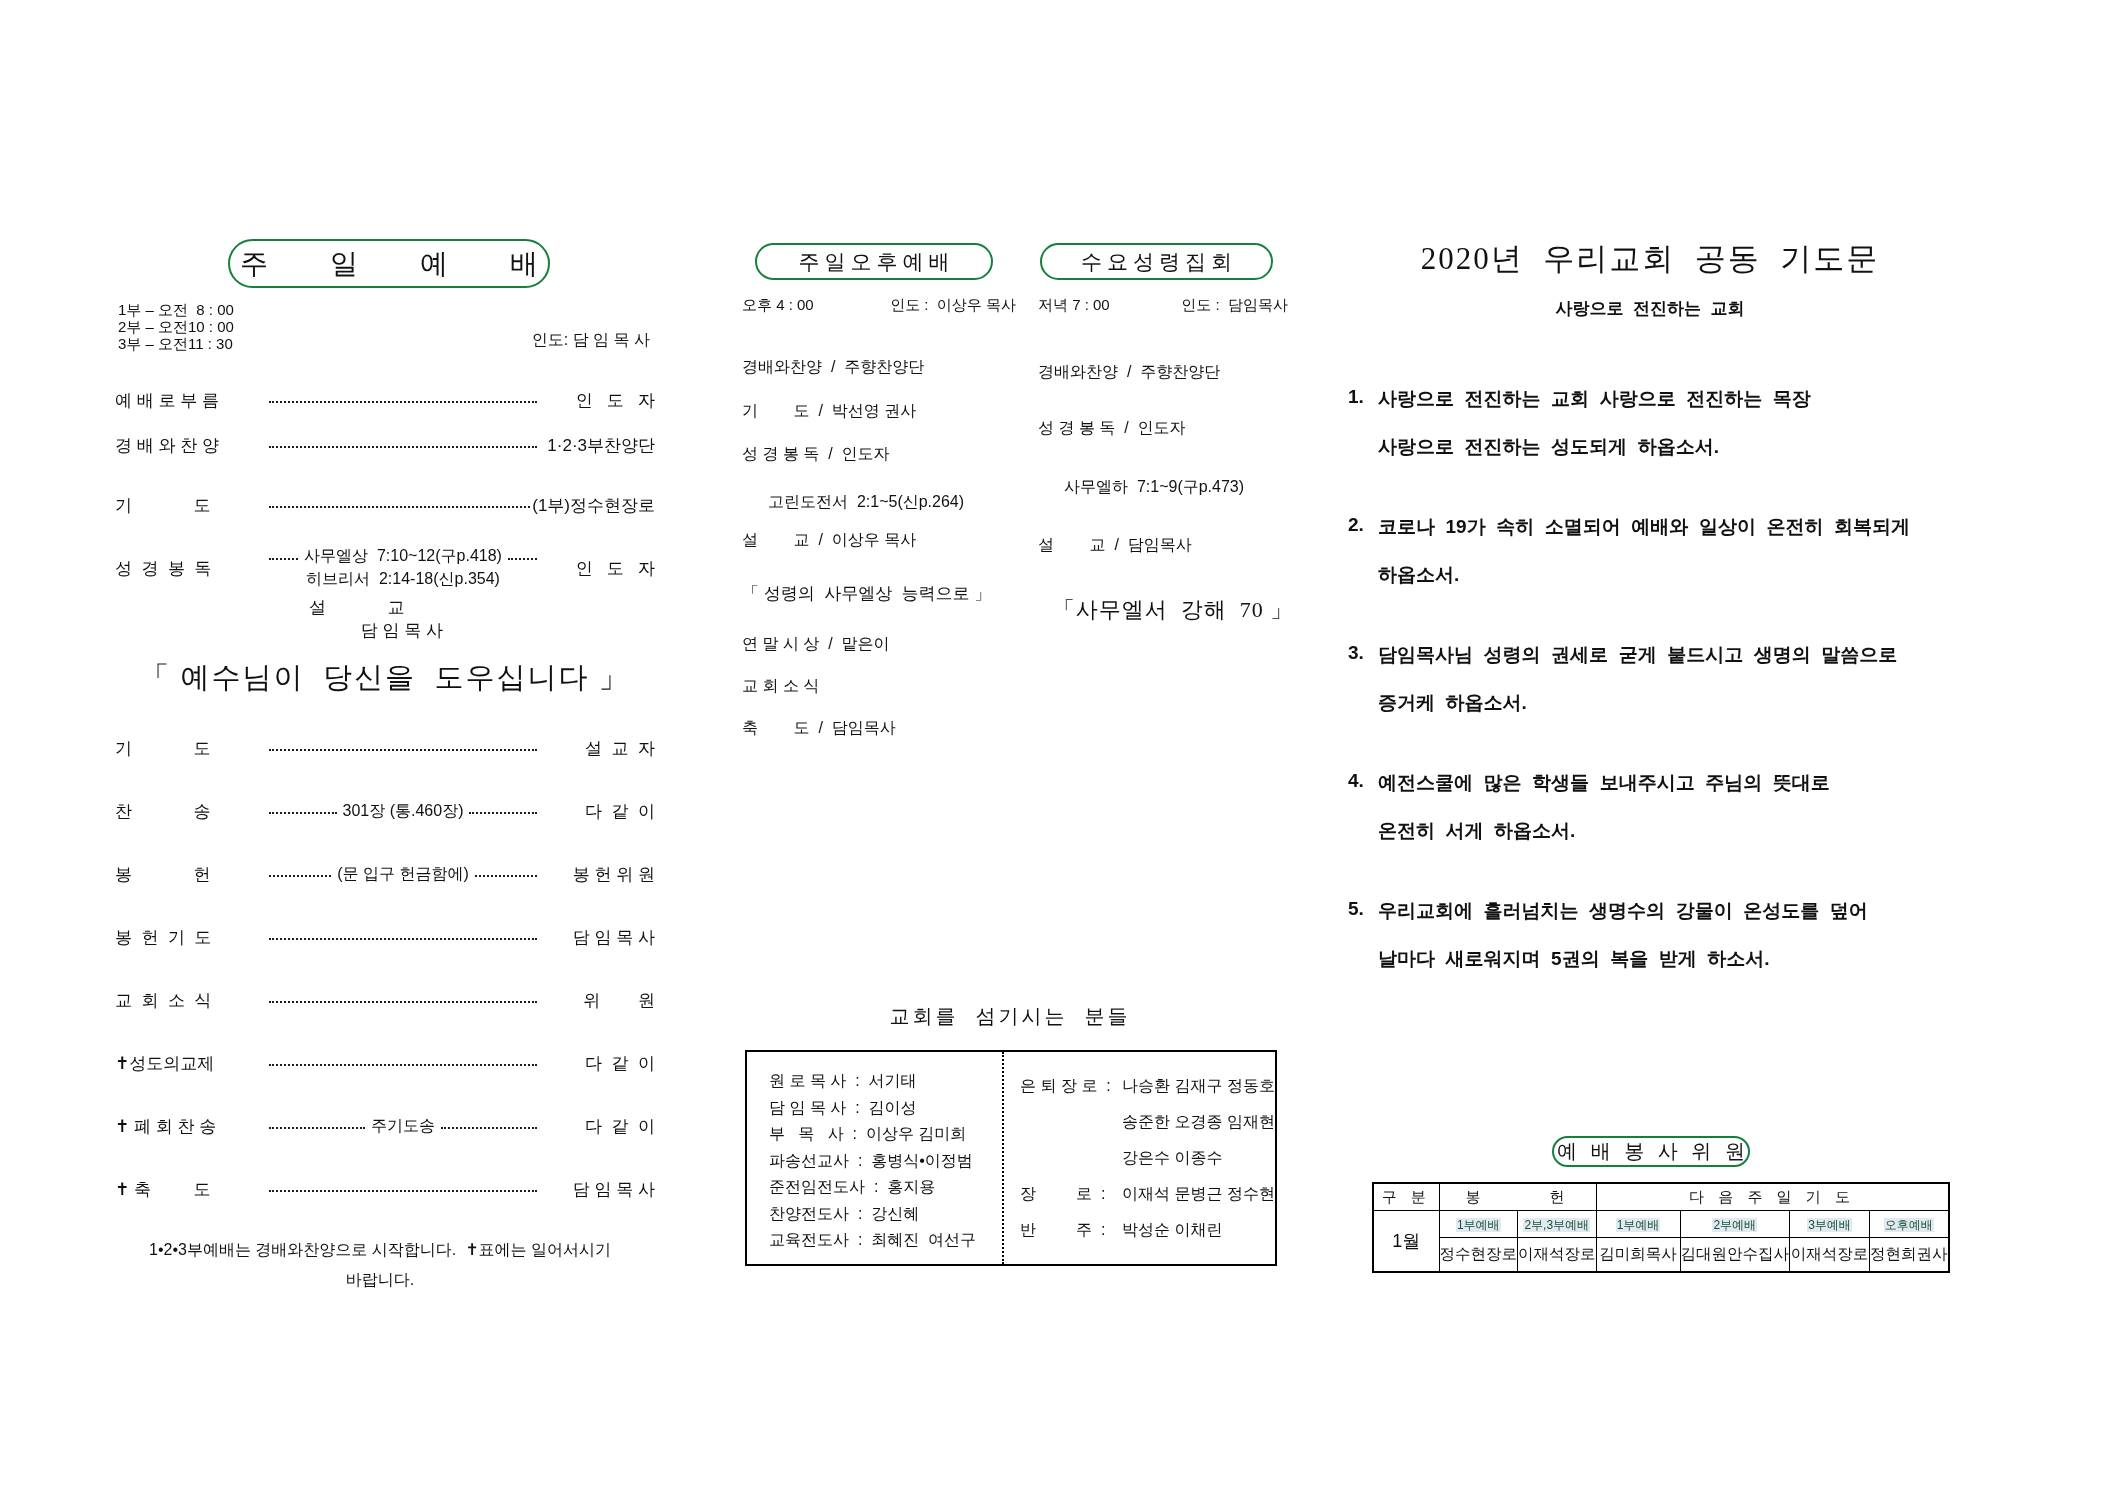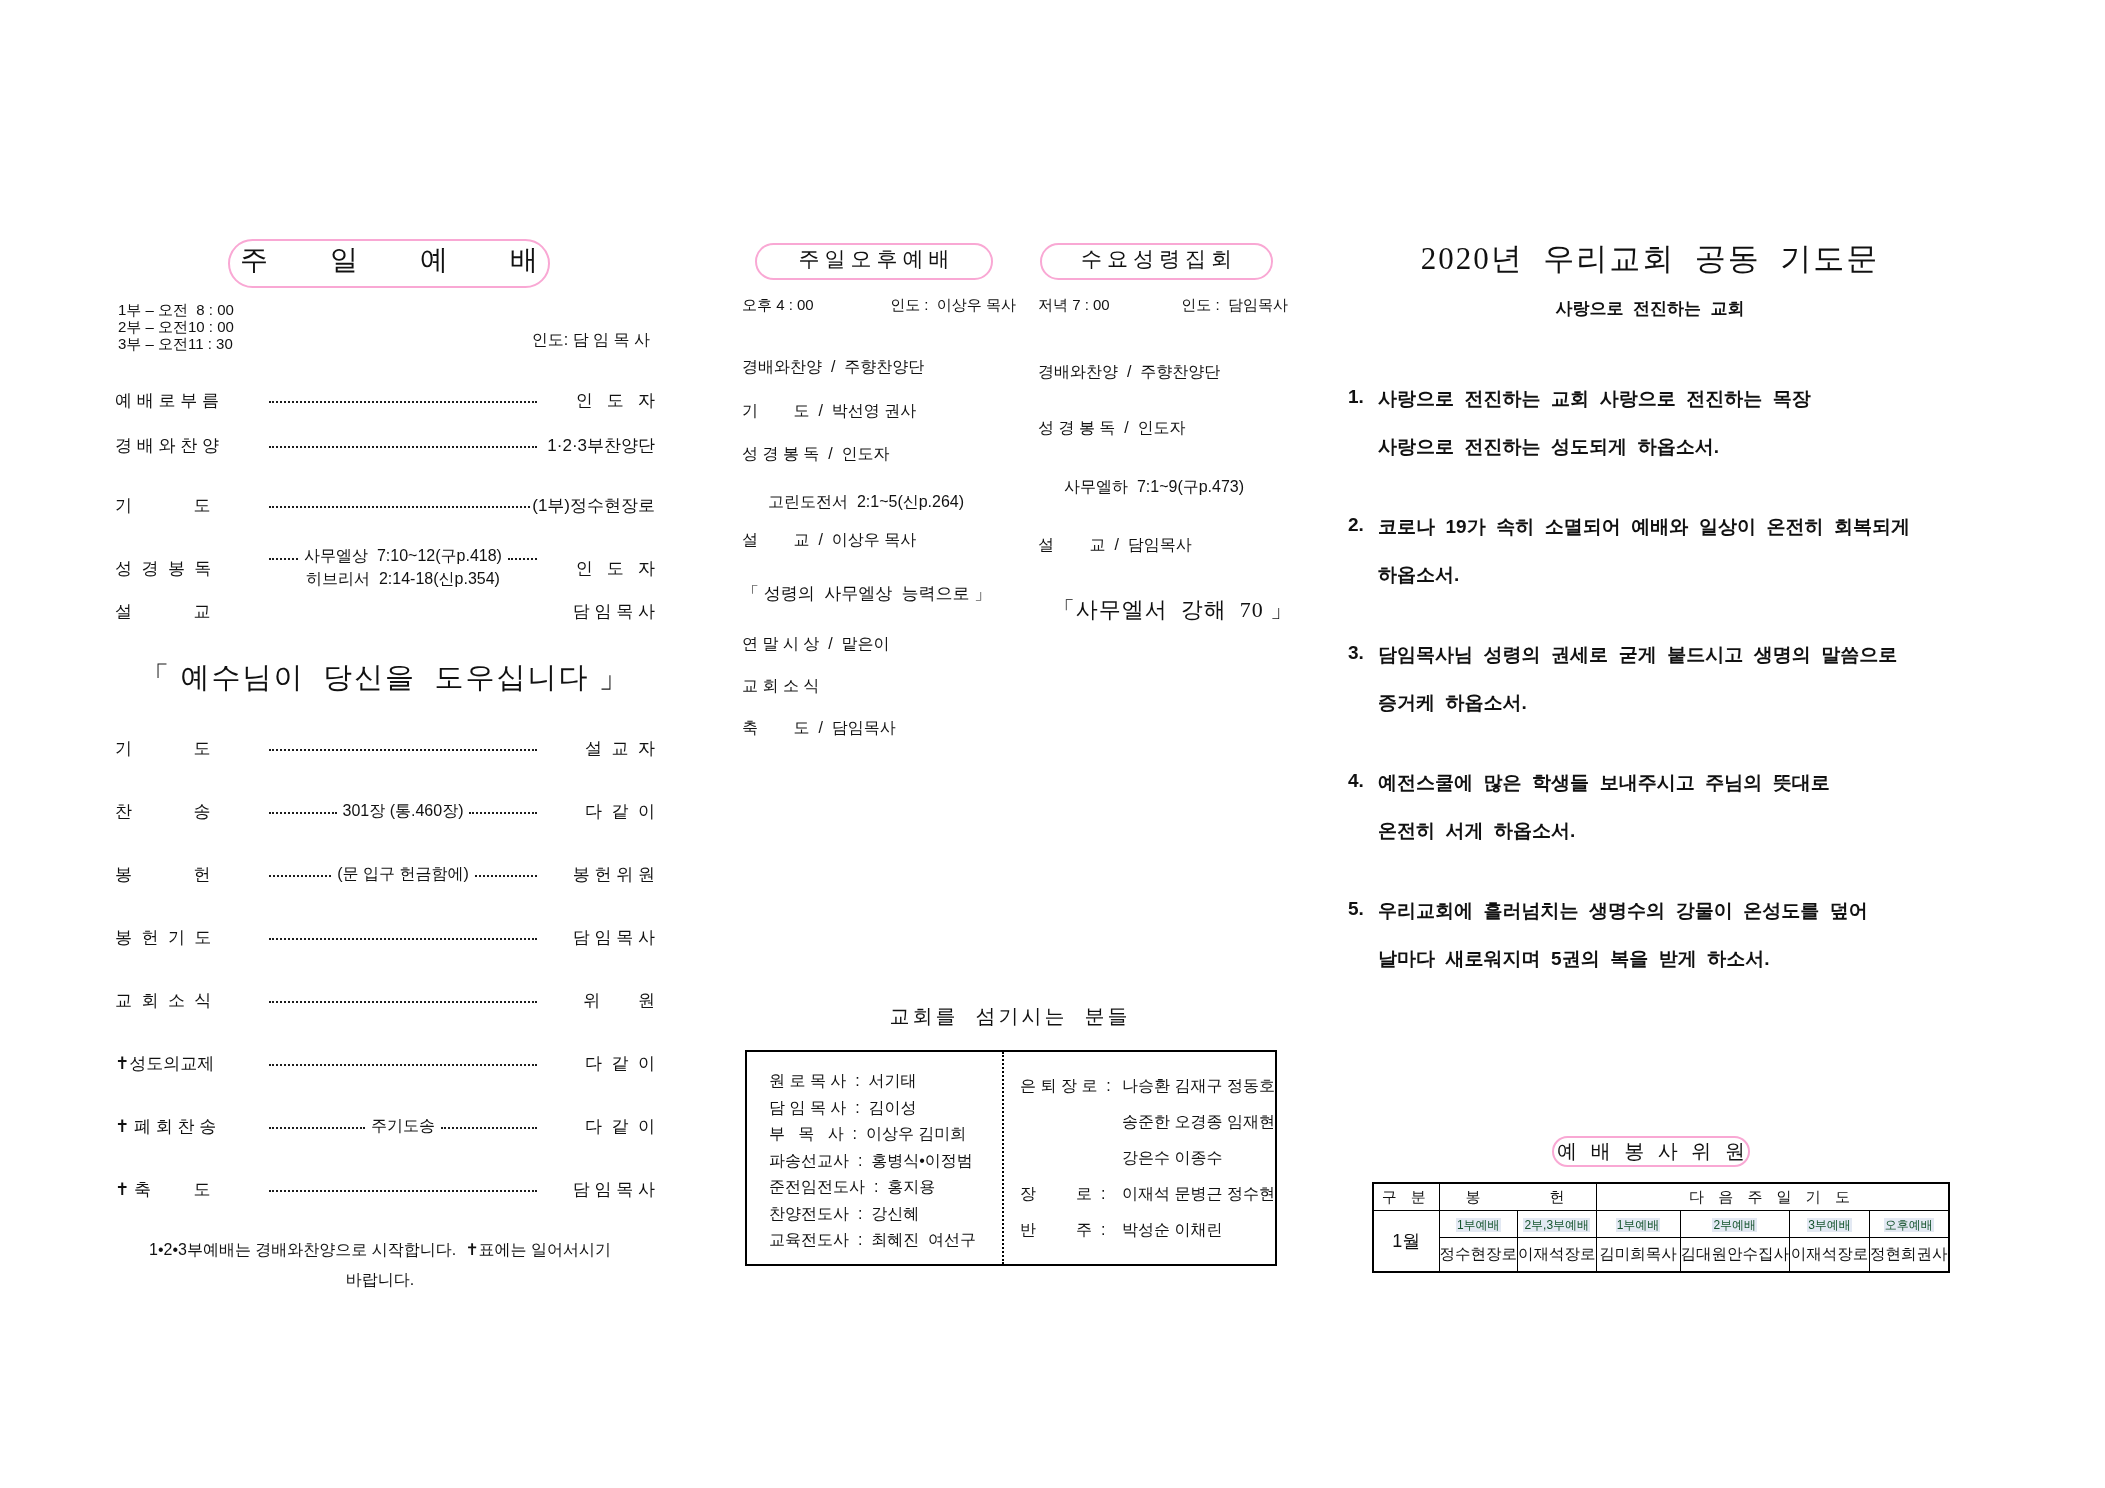--- a/index.html
+++ b/index.html
@@ -6,22 +6,22 @@
   #page {
     position:relative; width:2105px; height:1488px; background:#ffffff;
     font-family:"Liberation Sans","DejaVu Sans",sans-serif; color:#111;
     overflow:hidden;
   }
   .pre { white-space:pre; }
   .serif { font-family:"Liberation Serif","DejaVu Serif",serif; }
 
   
   .pillbox {
-    position:absolute; border:2px solid #f9a8d4; border-radius:26px;
-    display:flex; align-items:flex-start; justify-content:center;
+    position:absolute; border:2px solid #15803d; border-radius:26px;
+    display:flex; align-items:center; justify-content:center;
     background:#fff; box-sizing:border-box;
   }
 
   
   #left-title-box { left:228px; top:239px; width:322px; height:49px; font-size:28px; letter-spacing:16px; padding-left:16px; }
   #left-times { position:absolute; left:118px; top:301px; font-size:15px; line-height:17px; }
   #left-leader { position:absolute; left:390px; top:330px; width:260px; text-align:right; font-size:16px; }
   #left-rows1, #left-rows2 { position:absolute; left:115px; width:540px; }
   #left-rows1 { top:380px; }
   #left-rows2 { top:733px; }
@@ -33,21 +33,21 @@
   .ocenter { white-space:pre; font-size:16px; padding:0 4px; }
   .omid { flex:1; display:flex; flex-direction:column; justify-content:center; }
   .omid-line1 { display:flex; align-items:center; font-size:16px; }
   .omid-line1 .txt { white-space:pre; padding:0 4px; }
   .omid-line2 { font-size:16px; text-align:center; white-space:pre; margin-top:2px; }
   .r4 { height:56px; }
   #row1-1 { margin-top:5px; }
   #row1-2 { margin-top:15px; }
   #row1-3 { margin-top:30px; }
   #row1-4 { margin-top:20px; }
-  #row1-5 { margin-top:0px; }
+  #row1-5 { margin-top:0px;flex-direction:column; }
   #left-sermon { position:absolute; left:115px; top:658px; width:540px; text-align:center; font-size:29px; letter-spacing:2px; white-space:pre; }
   .r2row { margin-bottom:33px; }
   #left-foot { position:absolute; left:100px; top:1235px; width:560px; text-align:center; font-size:16px; line-height:30px; }
 
   
   #mid-a-box { left:755px; top:243px; width:238px; height:37px; font-size:21px; letter-spacing:5px; padding-left:5px; }
   #mid-b-box { left:1040px; top:243px; width:233px; height:37px; font-size:21px; letter-spacing:5px; padding-left:5px; }
   .timerow { position:absolute; display:flex; justify-content:space-between; font-size:15px; }
   #mid-a-time { left:742px; top:296px; width:274px; }
   #mid-b-time { left:1038px; top:296px; width:250px; }

